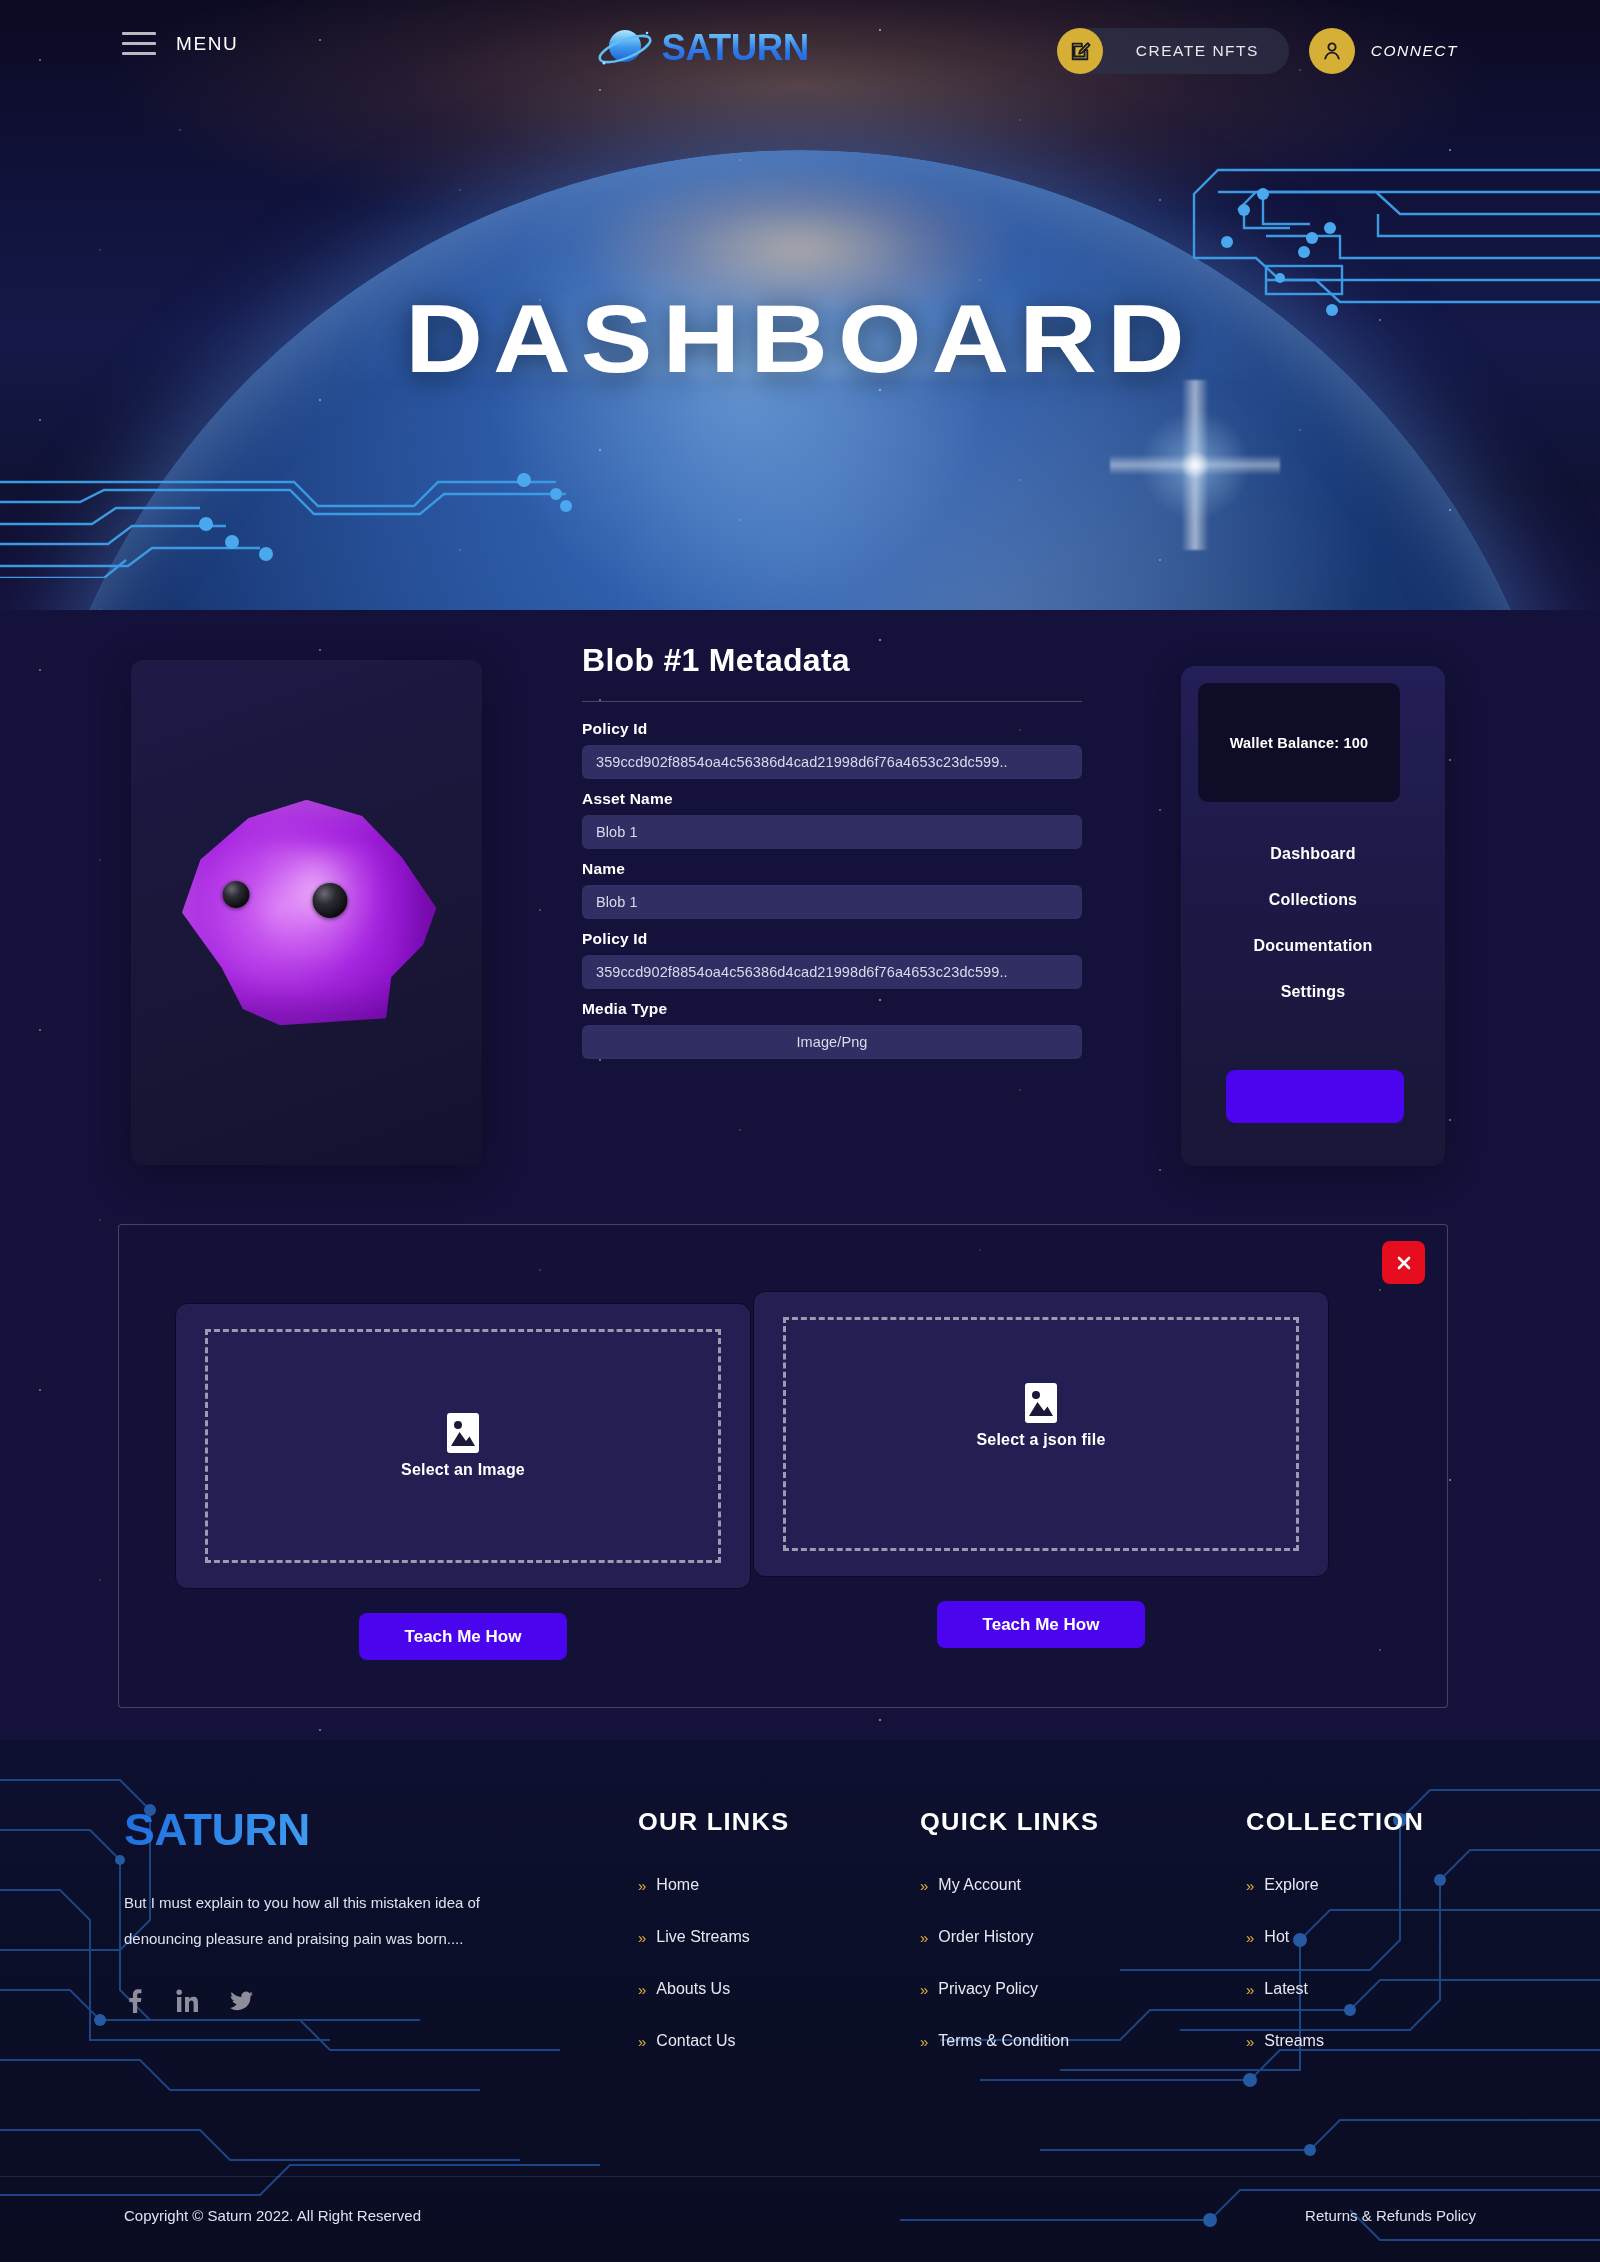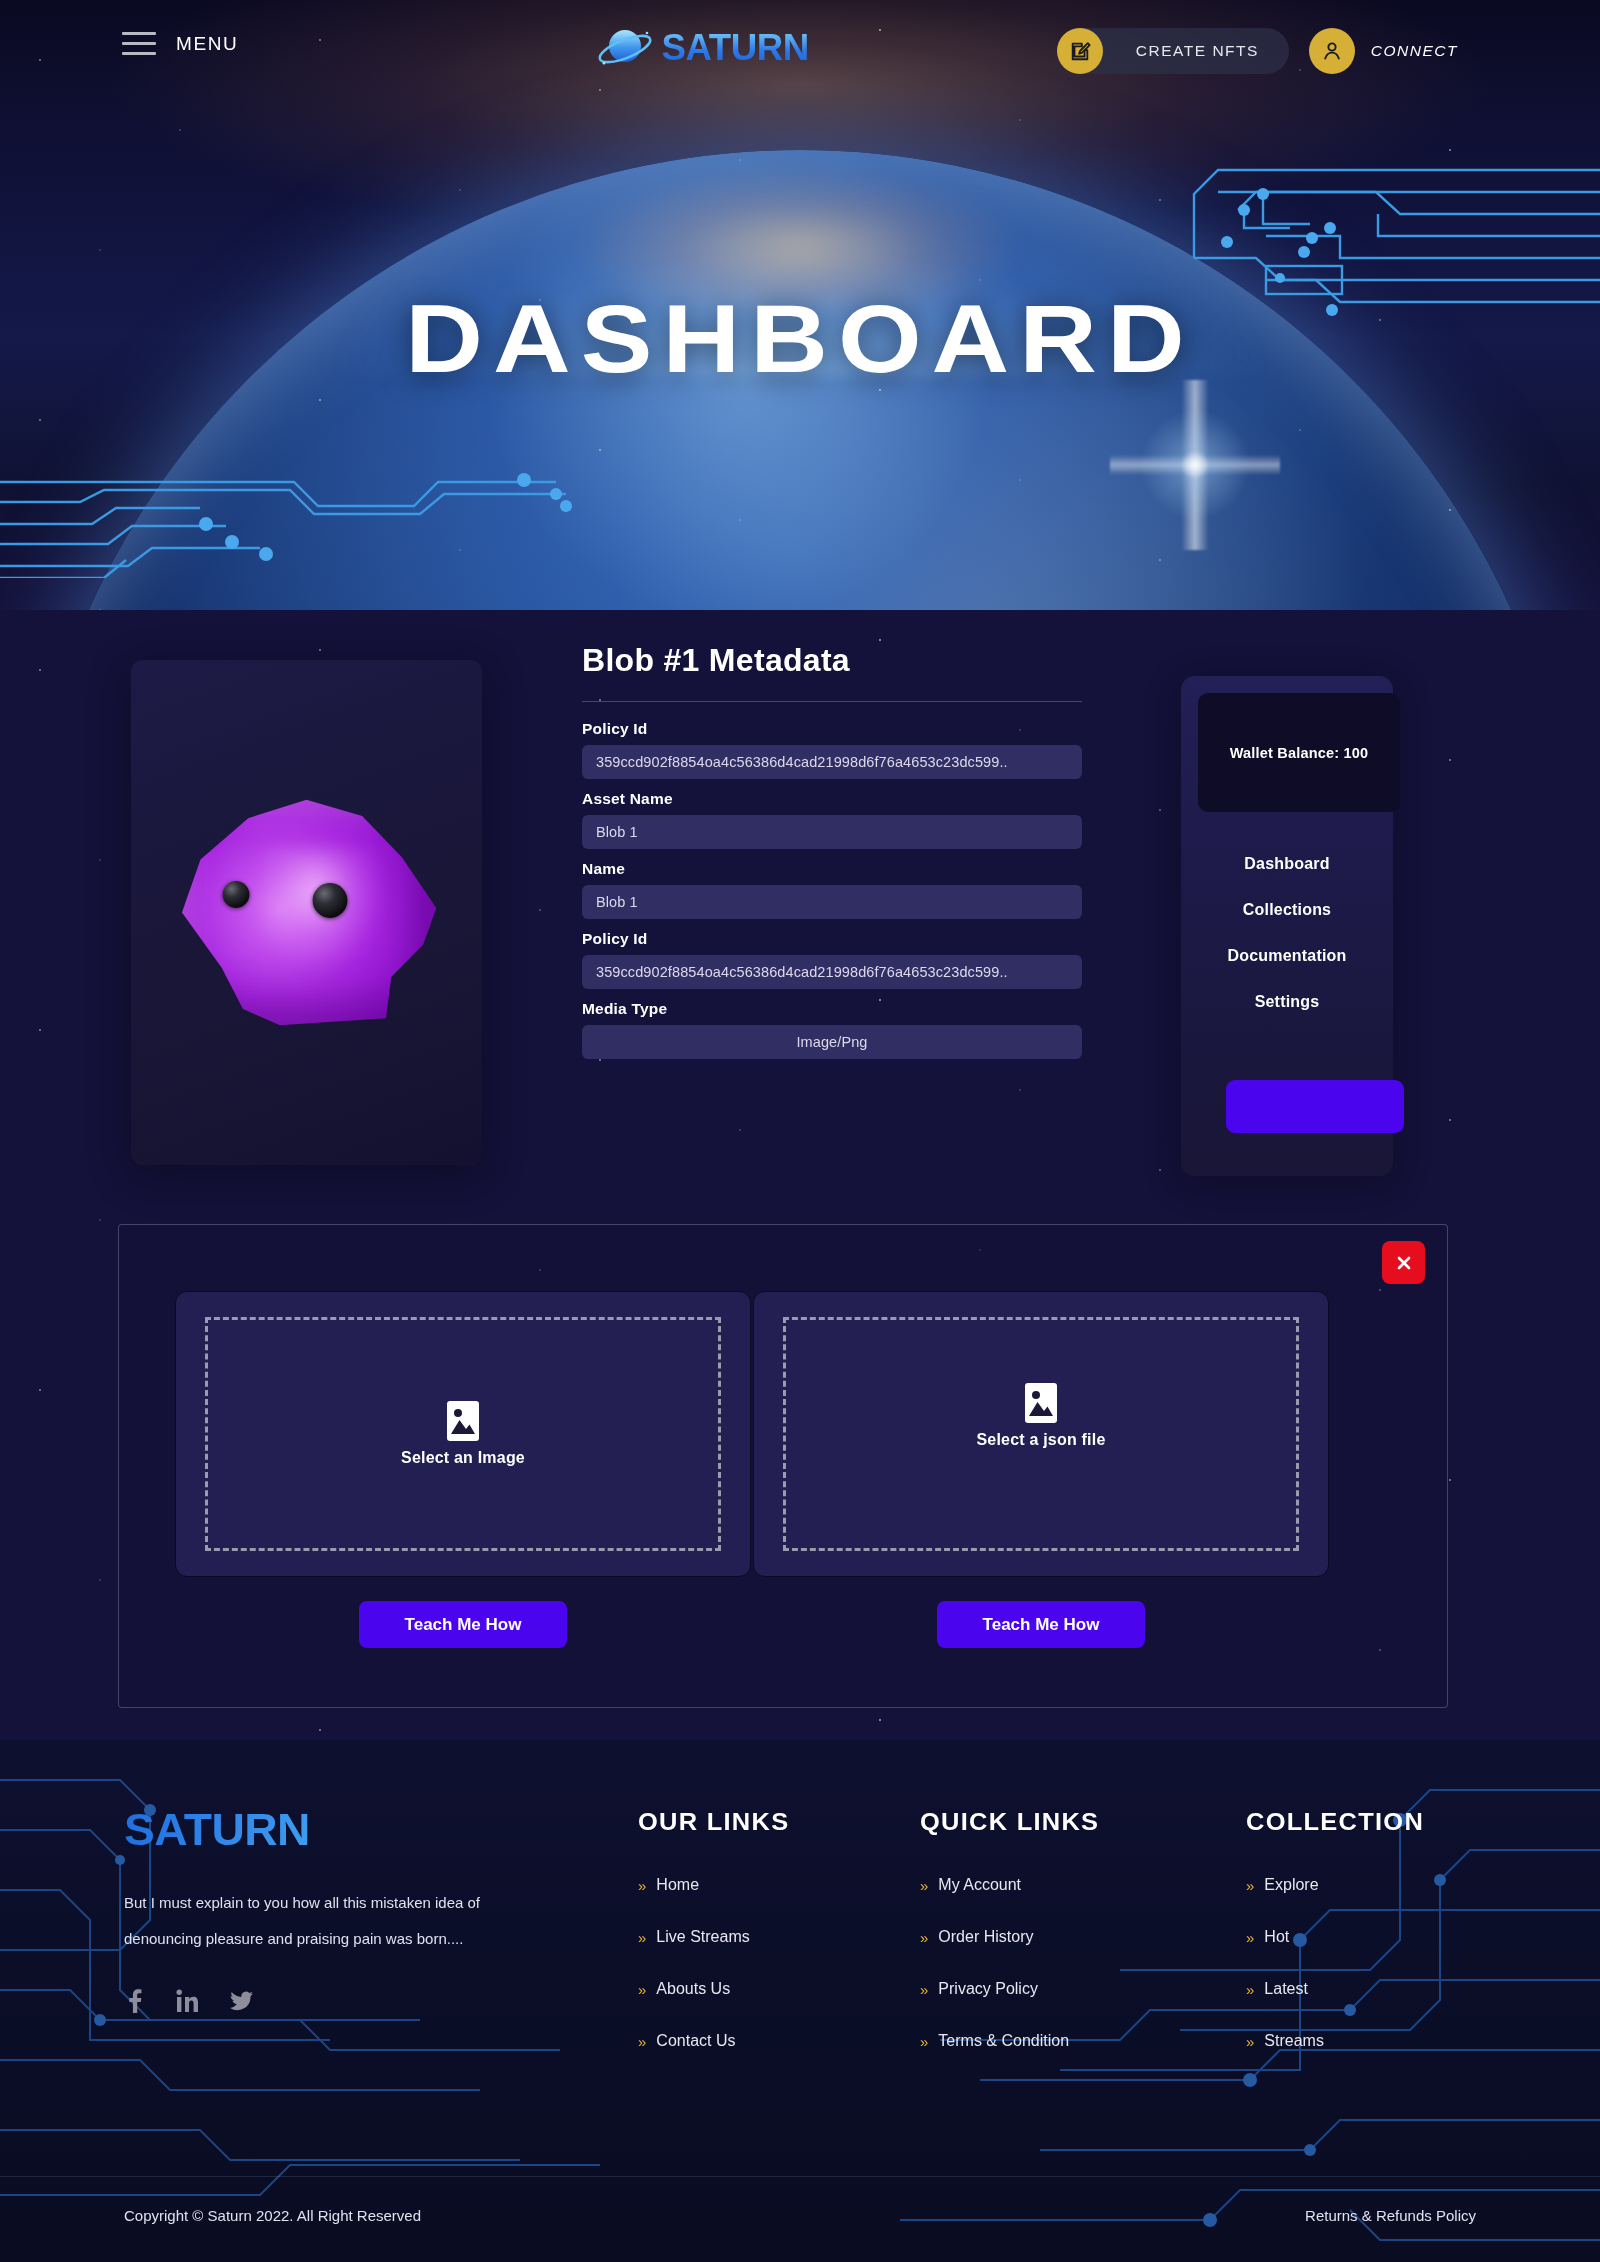--- a/index.html
+++ b/index.html
@@ -273,22 +273,22 @@
     align-items: center;
     color: #dcd9ec;
     font-size: 14.5px;
     letter-spacing: .1px;
   }
   .field-box.left { padding-left: 14px; justify-content: flex-start; }
   .field-box.center { justify-content: center; }
 
   .side-panel {
     position: absolute;
-    left: 1181px; top: 66px;
-    width: 212px; height: 500px;
+    left: 1181px; top: 56px;
+    width: 264px; height: 500px;
     border-radius: 14px;
     background: linear-gradient(180deg, #231f57 0%, #1c1946 48%, #191637 100%);
     box-shadow: 0 8px 36px rgba(0,0,0,.30);
   }
   .wallet-card {
     position: absolute;
     left: 17px; top: 17px;
     width: 202px; height: 119px;
     border-radius: 10px;
     background: #0e0c26;
@@ -329,21 +329,21 @@
     position: absolute;
     right: 22px; top: 16px;
     width: 43px; height: 43px;
     border-radius: 8px;
     background: #e60e1e;
     border: none;
     display: flex; align-items: center; justify-content: center;
     cursor: pointer;
   }
   .drop-col { position: absolute; top: 66px; }
-  .drop-col.a { left: 56px; }
+  .drop-col.a { left: 56px; margin-top: 12px; }
   .drop-col.b { left: 634px; }
   .dropzone {
     width: 576px; height: 286px;
     border: 1px solid #0b0a20;
     border-radius: 12px;
     background: #231f52;
     display: flex; align-items: center; justify-content: center;
     cursor: pointer;
   }
   .dash-inner {

